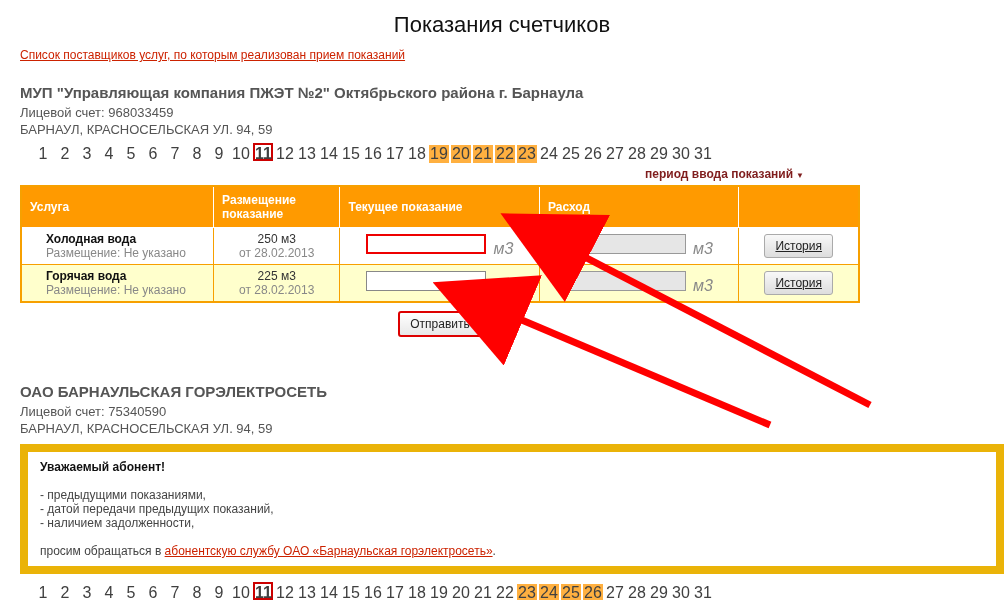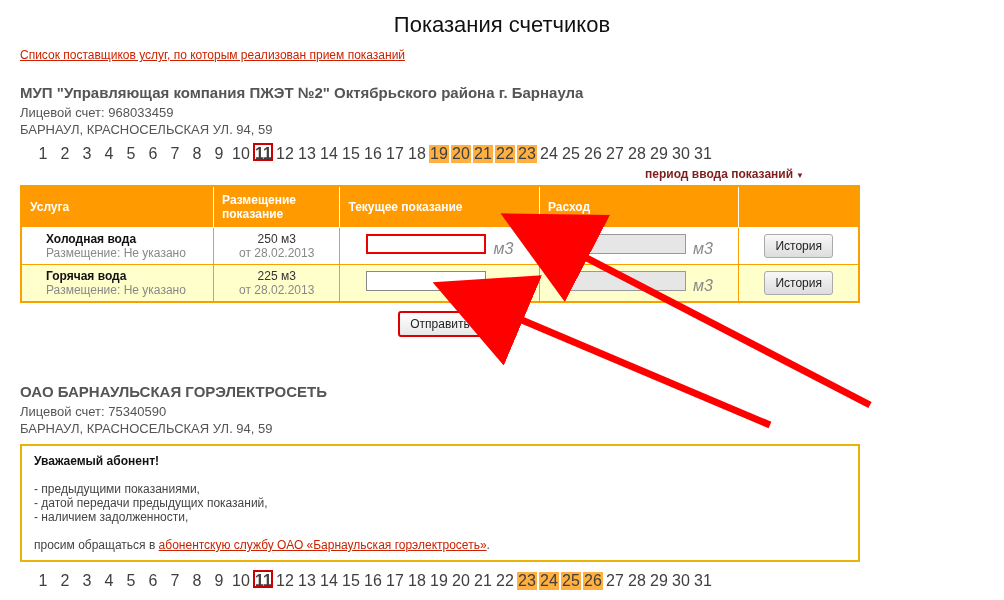--- a/index.html
+++ b/index.html
@@ -62,27 +62,27 @@
   }
   .input.red { border: 2px solid #e00; }
   .input.gray { background: #e6e6e6; border: 1px solid #999;}
   .unit { color: #888; font-size: 16px; margin-left: 4px; font-style: italic;}
   .btn {
     display: inline-block; padding: 4px 10px;
     background: linear-gradient(#f8f8f8,#ddd);
     border: 1px solid #aaa; border-radius: 3px;
     font-size: 12px; color: #222;
   }
-  .btn.hist { min-width: 62px; text-align: right;}
+  .btn.hist { min-width: 62px; text-align: right; text-decoration: underline;}
   .submit-row { text-align: center; margin: 8px 0 10px;}
   .btn.submit { border: 2px solid #d00; font-weight: normal;
     background: linear-gradient(#fff,#e8e8e8);}
   .notice {
-    border: 2px solid #eab308;
-    padding: 8px 12px; margin: 8px 0; width: 840px;
+    border: 8px solid #eab308;
+    padding: 8px 12px; margin: 8px 0; width: 984px;
     font-size: 12px; color: #444;
   }
   .notice strong { color: #111;}
   .arrow-layer {
     position: absolute; top: 0; left: 0;
     width: 1004px; height: 600px; pointer-events:none;
   }
 </style>
 </head>
 <body>

